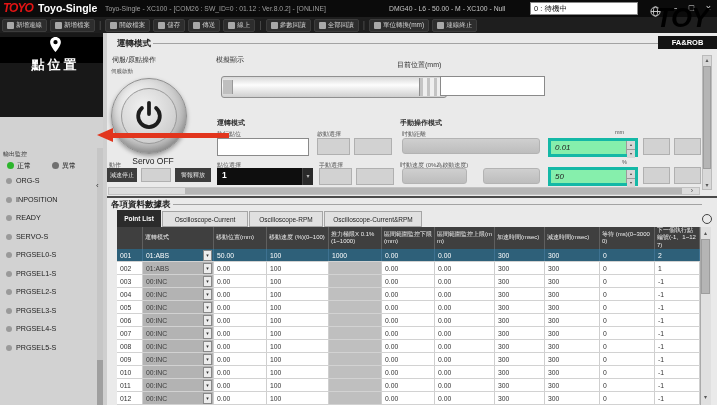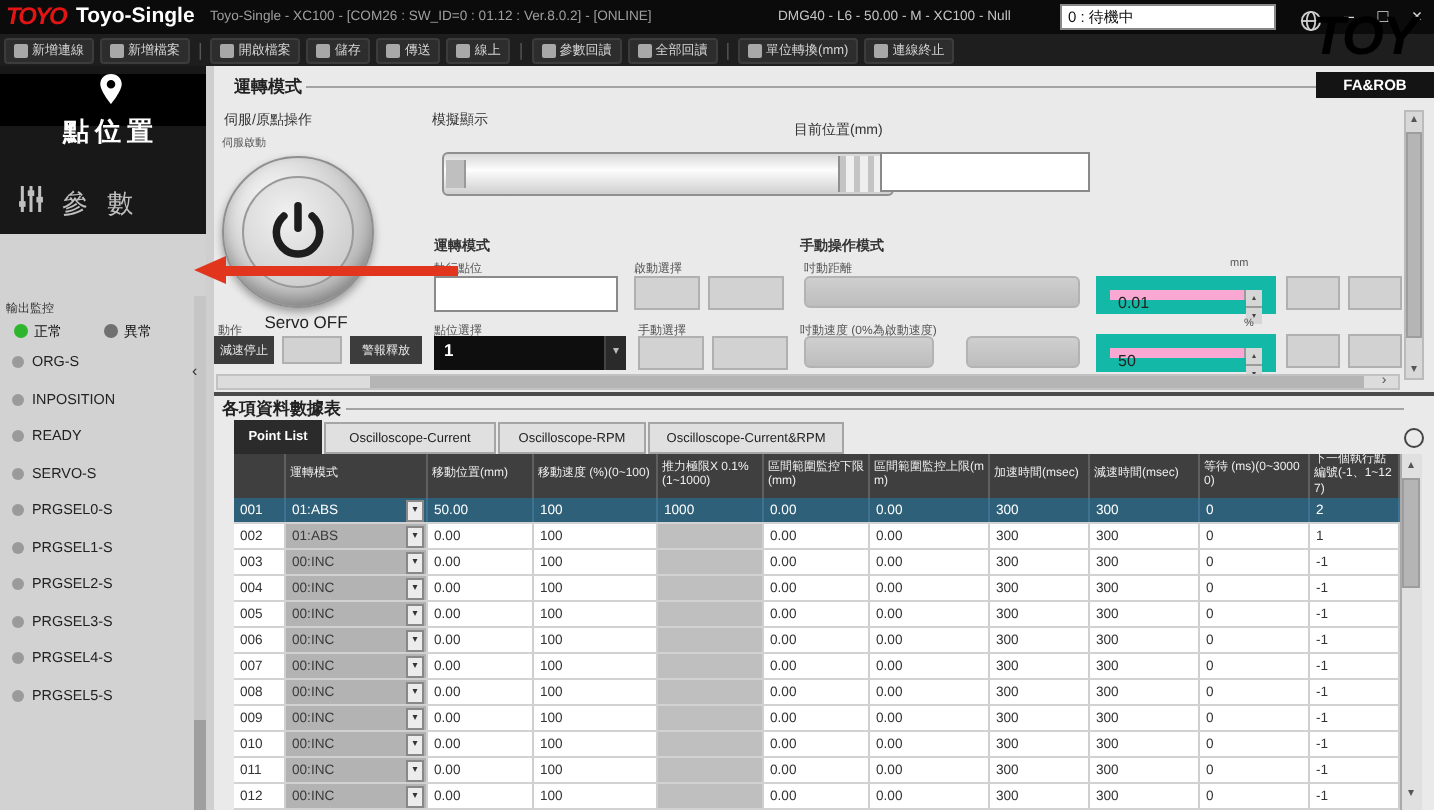--- a/index.html
+++ b/index.html
@@ -66,21 +66,21 @@
   #power-inner { position:absolute; left:9px; top:9px; width:56px; height:56px; border-radius:50%;
                  background:radial-gradient(circle at 40% 35%, #f1f1f1, #c3c3c3); border:1px solid #9a9a9a;
                  display:flex; align-items:center; justify-content:center; }
 
   #actuator { position:absolute; left:114px; top:43px; width:226px; height:22px; border:1px solid #8f8f8f; border-radius:3px;
               background:linear-gradient(#d8d8d8,#fdfdfd 40%,#cfcfcf); }
   #act-cap { position:absolute; left:1px; top:3px; width:10px; height:14px; background:#bfbfbf; border-right:1px solid #999; }
   #act-motor { position:absolute; right:1px; top:1px; width:26px; height:18px; border-left:1px solid #8f8f8f;
                background:repeating-linear-gradient(90deg,#c4c4c4 0 3px,#efefef 3px 7px); }
 
-  .spinner { position:absolute; background:#f9a8d4; border:7px solid #14b8a6; display:flex; }
+  .spinner { position:absolute; background:#86efac; border:3px solid #14b8a6; display:flex;font-style:italic; }
   .spinner .val { flex:1; font-size:8px; color:#222; padding:2px 0 0 4px; }
   .spin-col { width:9px; border-left:1px solid #9a9a9a; display:flex; flex-direction:column; }
   .spin-col div { flex:1; font-size:4px; color:#444; text-align:center; line-height:8px; background:#d6d6d6; }
   .spin-col div:first-child { border-bottom:1px solid #9a9a9a; }
 
   #point-select { position:absolute; left:110px; top:135px; width:85px; height:17px; background:#0e0e0e; color:#fff;
                   font-size:8.5px; font-weight:bold; padding:2px 0 0 5px; }
   #point-dd { position:absolute; left:195px; top:135px; width:11px; height:17px; background:#2a2a2a; color:#bbb;
               border-left:1px solid #444; font-size:6px; text-align:center; line-height:17px; }
 
@@ -186,37 +186,20 @@
 <div id="sidebar">
   <div id="nav">
     <div class="nav-item sel" style="top:4px;">
       <span class="ico">
         <svg width="13" height="15" viewBox="0 0 12 14">
             <path d="M6 0C3 0 1 2.2 1 4.8 1 8 6 14 6 14s5-6 5-9.2C11 2.2 9 0 6 0z M6 6.8a2 2 0 1 1 0-4 2 2 0 0 1 0 4z" fill="#fff"></path>
           </svg>
       </span>
       <span class="nlbl">點位置</span>
     </div>
-    <div class="nav-item" style="top:56px;">
-      <span class="ico">
-        <svg width="13" height="13" viewBox="0 0 12 12">
-            <g stroke="#c0c0c0" stroke-width="1.4">
-              <line x1="2" y1="0" x2="2" y2="12"></line>
-              <line x1="6" y1="0" x2="6" y2="12"></line>
-              <line x1="10" y1="0" x2="10" y2="12"></line>
-            </g>
-            <g fill="#c0c0c0">
-              <rect x="0.5" y="7" width="3" height="2.6"></rect>
-              <rect x="4.5" y="2" width="3" height="2.6"></rect>
-              <rect x="8.5" y="5" width="3" height="2.6"></rect>
-            </g>
-          </svg>
-      </span>
-      <span class="nlbl">參 數</span>
-    </div>
   </div>
 
   <div id="monitor-title">輸出監控</div>
 
   <div class="legend-dot" style="left:7px; top:129px; background:#2db52d;"></div>
   <span class="legend-lbl" style="left:17px; top:128px;">正常</span>
   <div class="legend-dot" style="left:52px; top:129px; background:#707070;"></div>
   <span class="legend-lbl" style="left:62px; top:128px;">異常</span>
 
   <div id="signal-list">

